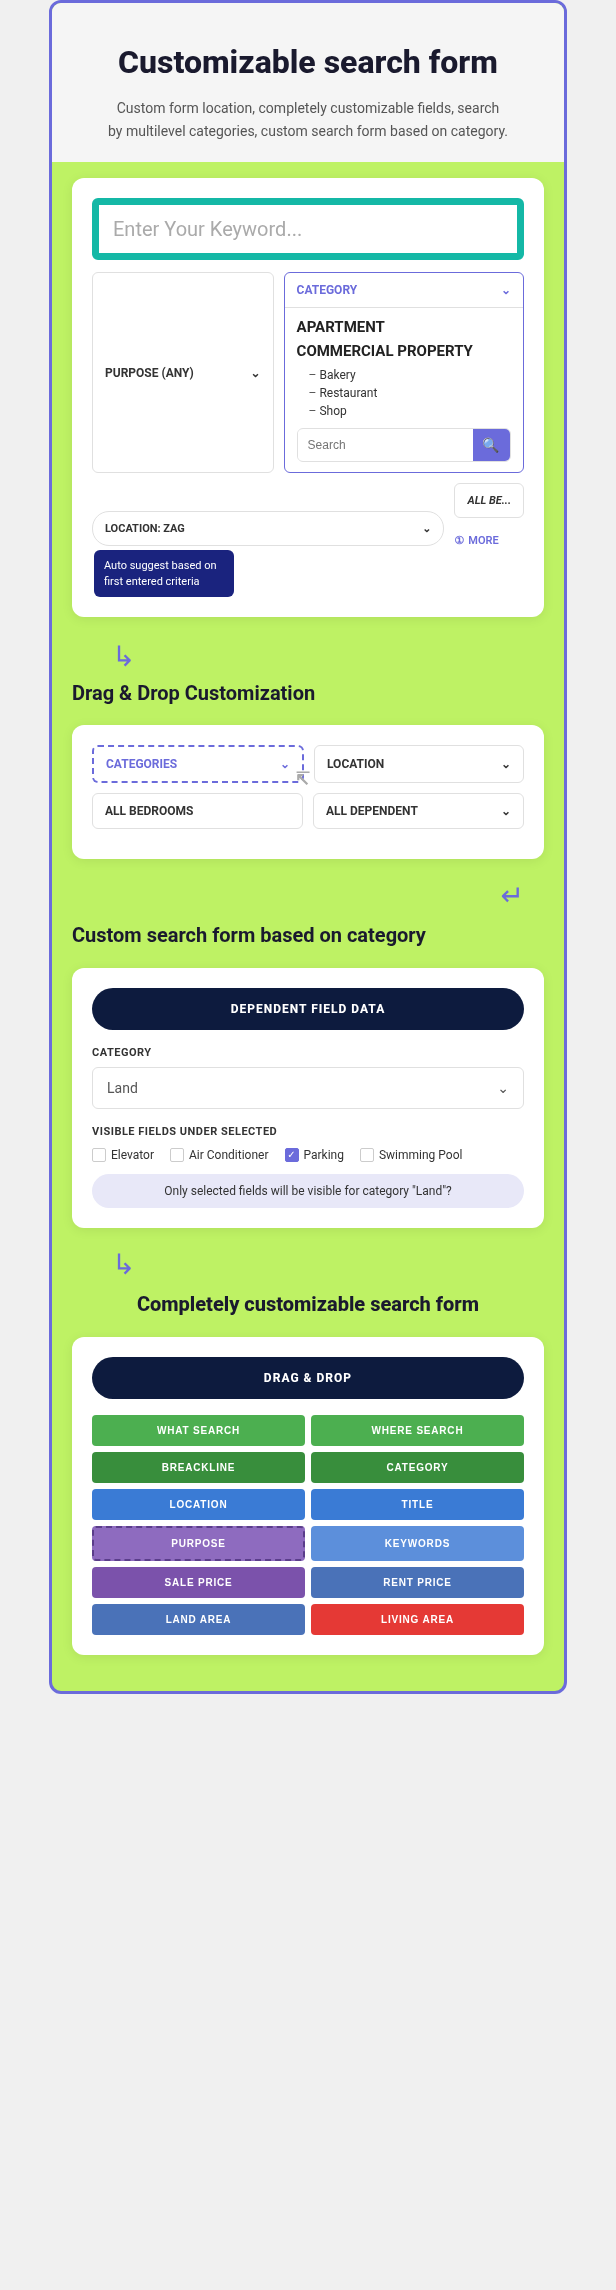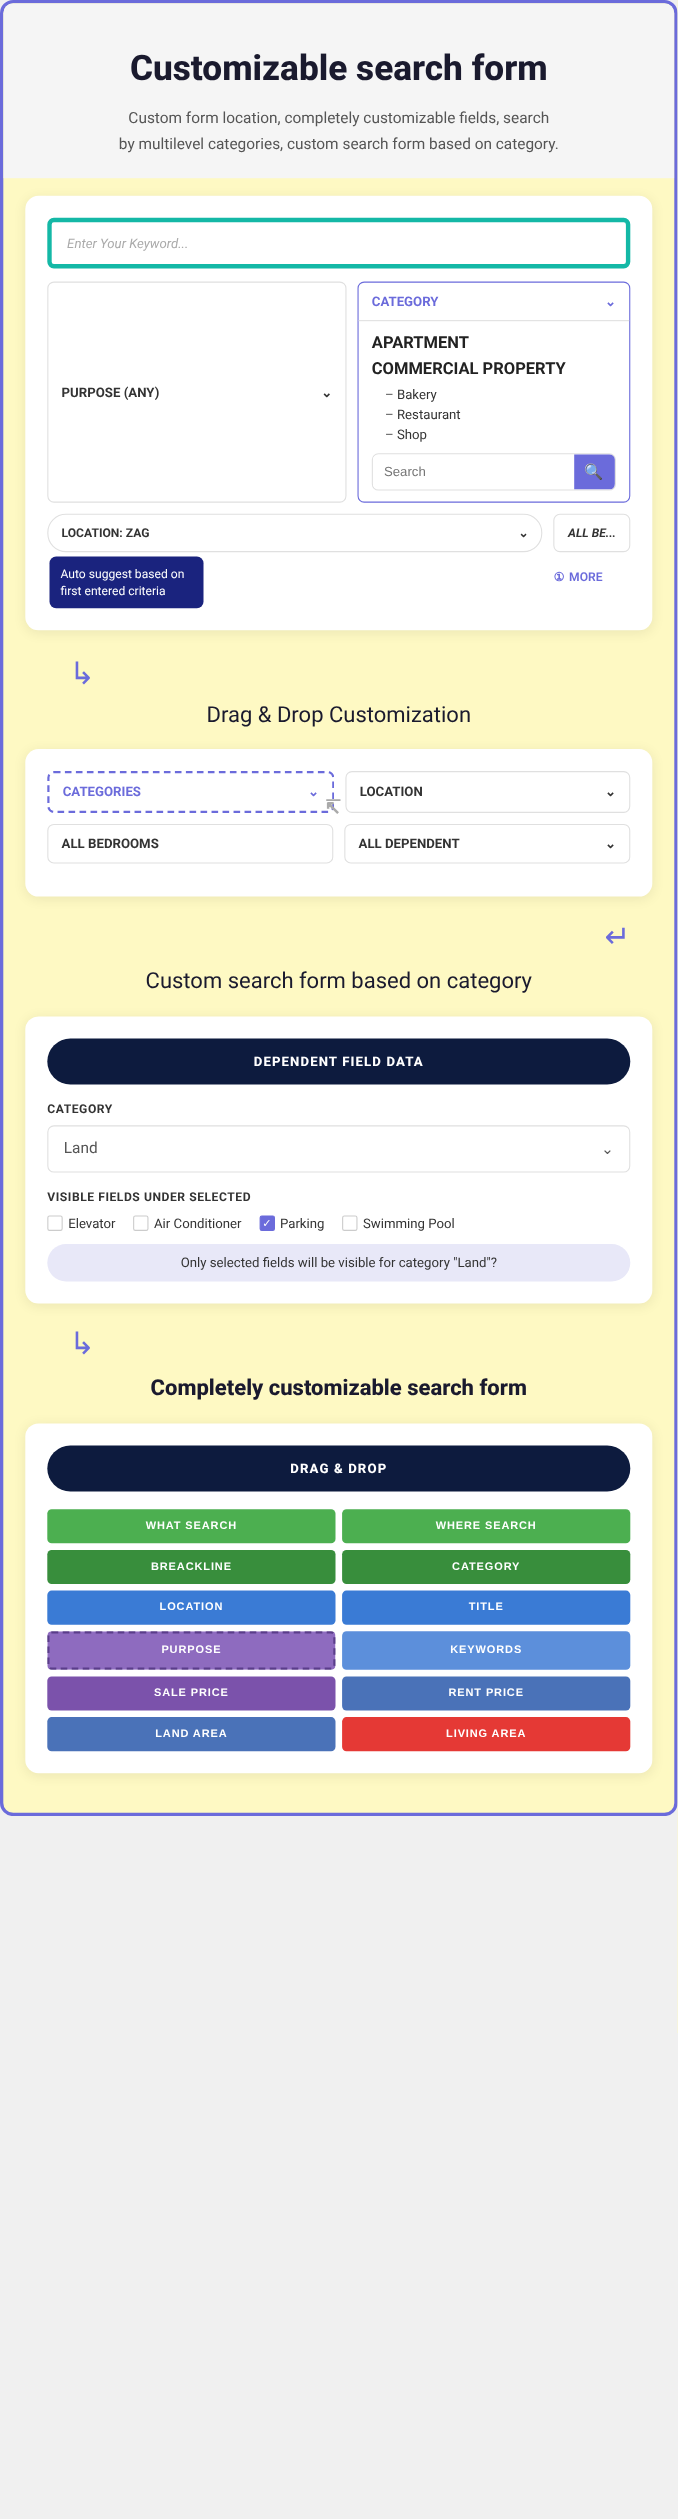--- a/index.html
+++ b/index.html
@@ -3,22 +3,22 @@
   <meta charset="utf-8">
   <style>
     * { box-sizing: border-box; margin: 0; padding: 0; }
     body {
       font-family: -apple-system, BlinkMacSystemFont, 'Segoe UI', Roboto, sans-serif;
       background: #f0f0f0;
       display: flex;
       justify-content: center;
     }
     .page-wrapper {
-      width: 616px;
-      background: #fef9c3;
+      width: 518px;
+      background: #bef264;
       border: 3px solid #6b6bdb;
       border-radius: 12px;
       padding: 0 0 20px 0;
       overflow: hidden;
     }
 
     
     .hero {
       text-align: center;
       padding: 40px 30px 20px;
@@ -43,27 +43,26 @@
     .card {
       background: #fff;
       border-radius: 12px;
       padding: 20px;
       margin: 16px 20px;
       box-shadow: 0 2px 12px rgba(0,0,0,0.08);
     }
 
     
     .search-input-wrap {
-      border: 4px solid #14b8a6;
+      border: 7px solid #14b8a6;
       border-radius: 6px;
       padding: 12px 14px;
       margin-bottom: 12px;
       color: #aaa;
-      font-size: 12px;
-      font-style: italic;
+      font-size: 20px;
     }
 
     .form-row {
       display: flex;
       gap: 10px;
       margin-bottom: 10px;
     }
 
     .select-box {
       flex: 1;
@@ -150,20 +149,21 @@
       border: 1px solid #e0e0e0;
       border-radius: 17px;
       padding: 10px 12px;
       font-size: 11px;
       font-weight: 700;
       color: #333;
       display: flex;
       justify-content: space-between;
       align-items: center;
       cursor: pointer;
+      margin-top: 28px;
     }
 
     .tooltip-bubble {
       background: #1a237e;
       color: #fff;
       font-size: 11px;
       border-radius: 6px;
       padding: 8px 10px;
       margin-top: 4px;
       margin-left: 2px;
@@ -204,23 +204,22 @@
     .arrow-down {
       text-align: left;
       padding: 10px 0 0 60px;
       font-size: 28px;
       color: #6b6bdb;
       line-height: 1;
     }
 
     
     .section-title {
-      text-align: center;
       font-size: 20px;
-      font-weight: 400;
+      font-weight: 700;
       color: #1a1a2e;
       padding: 10px 20px 4px;
     }
 
     
     .dnd-card {
       background: #fff;
       border-radius: 12px;
       margin: 16px 20px;
       padding: 20px;

